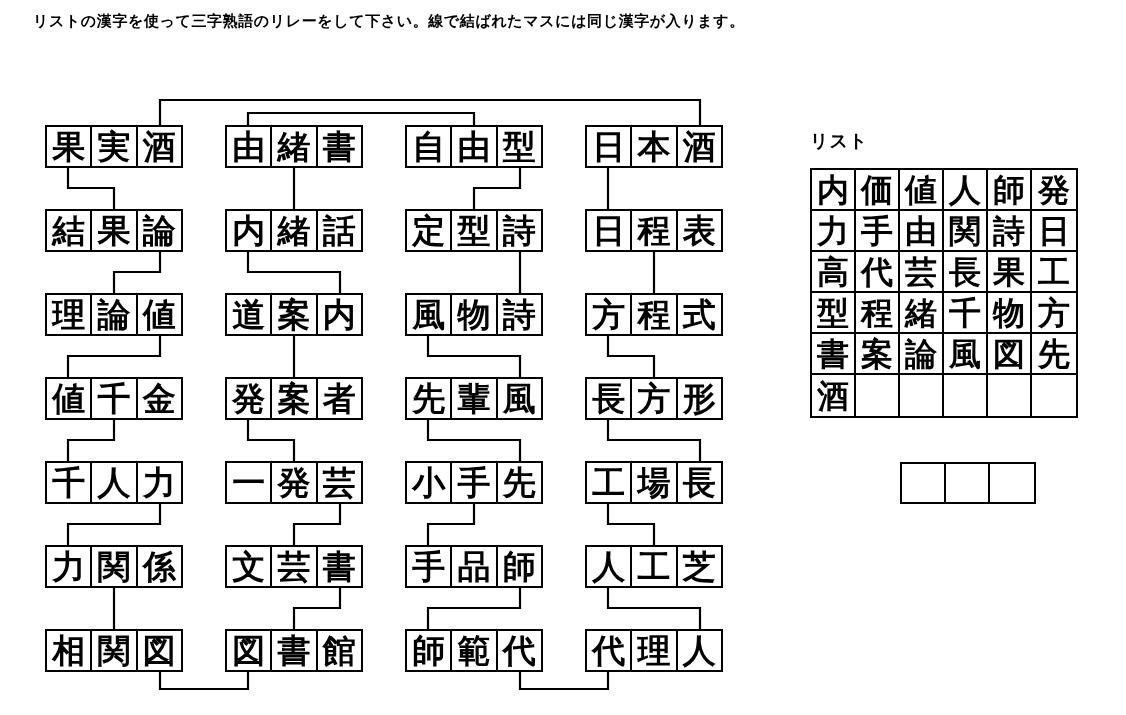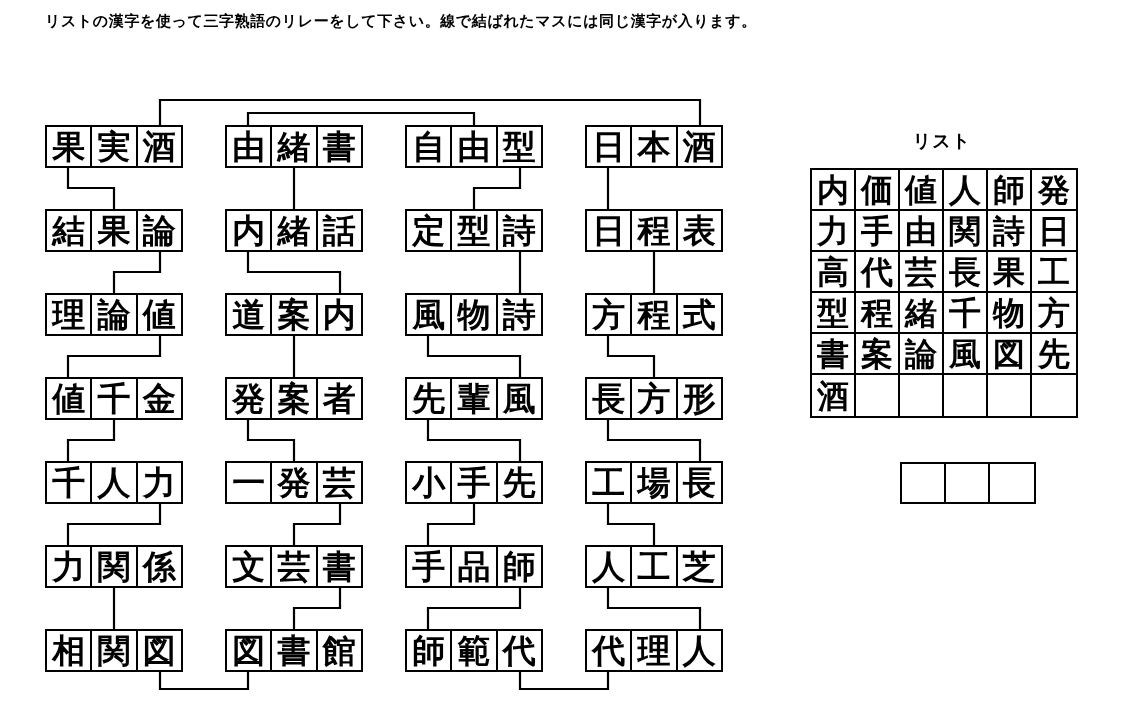--- a/index.html
+++ b/index.html
@@ -3,36 +3,36 @@
 <meta charset="utf-8">
 <style>
   html,body{margin:0;padding:0;background:#fff;}
   #canvas{
     position:relative;width:1126px;height:715px;background:#ffffff;overflow:hidden;
     font-family:"Liberation Sans","DejaVu Sans",sans-serif;color:#000;
   }
   .instr{
     position:absolute;left:33px;white-space:nowrap;
     font-family:"Liberation Serif","DejaVu Serif",serif;
-    font-weight:bold;font-size:15px;letter-spacing:0.6px;color:#000;margin-left:12px;
+    font-weight:bold;font-size:15px;letter-spacing:0.6px;color:#000;
   }
   #instr1{top:12px;}
   #instr2{top:50px;}
   #wires{position:absolute;left:0;top:0;}
   .wordbox{
     position:absolute;width:138px;height:43px;box-sizing:border-box;
     border:2px solid #000;background:#fff;display:flex;
   }
   .wcell{
     flex:1 1 0;display:flex;align-items:center;justify-content:center;
     font-size:33px;font-weight:bold;line-height:1;overflow:hidden;
   }
   .wcell + .wcell{border-left:2px solid #000;}
   #list-title{
-    position:absolute;left:810px;top:129px;width:264px;text-align:center;
+    position:absolute;left:810px;top:129px;width:264px;
     font-size:18px;font-weight:bold;letter-spacing:1px;
   }
   #list-grid{
     position:absolute;left:810px;top:168px;border:2px solid #000;background:#fff;
     display:grid;grid-template-columns:repeat(6,44px);grid-auto-rows:41px;
   }
   .lcell{
     box-sizing:border-box;border-right:2px solid #000;border-bottom:2px solid #000;
     display:flex;align-items:center;justify-content:center;
     font-size:32px;font-weight:bold;line-height:1;overflow:hidden;

